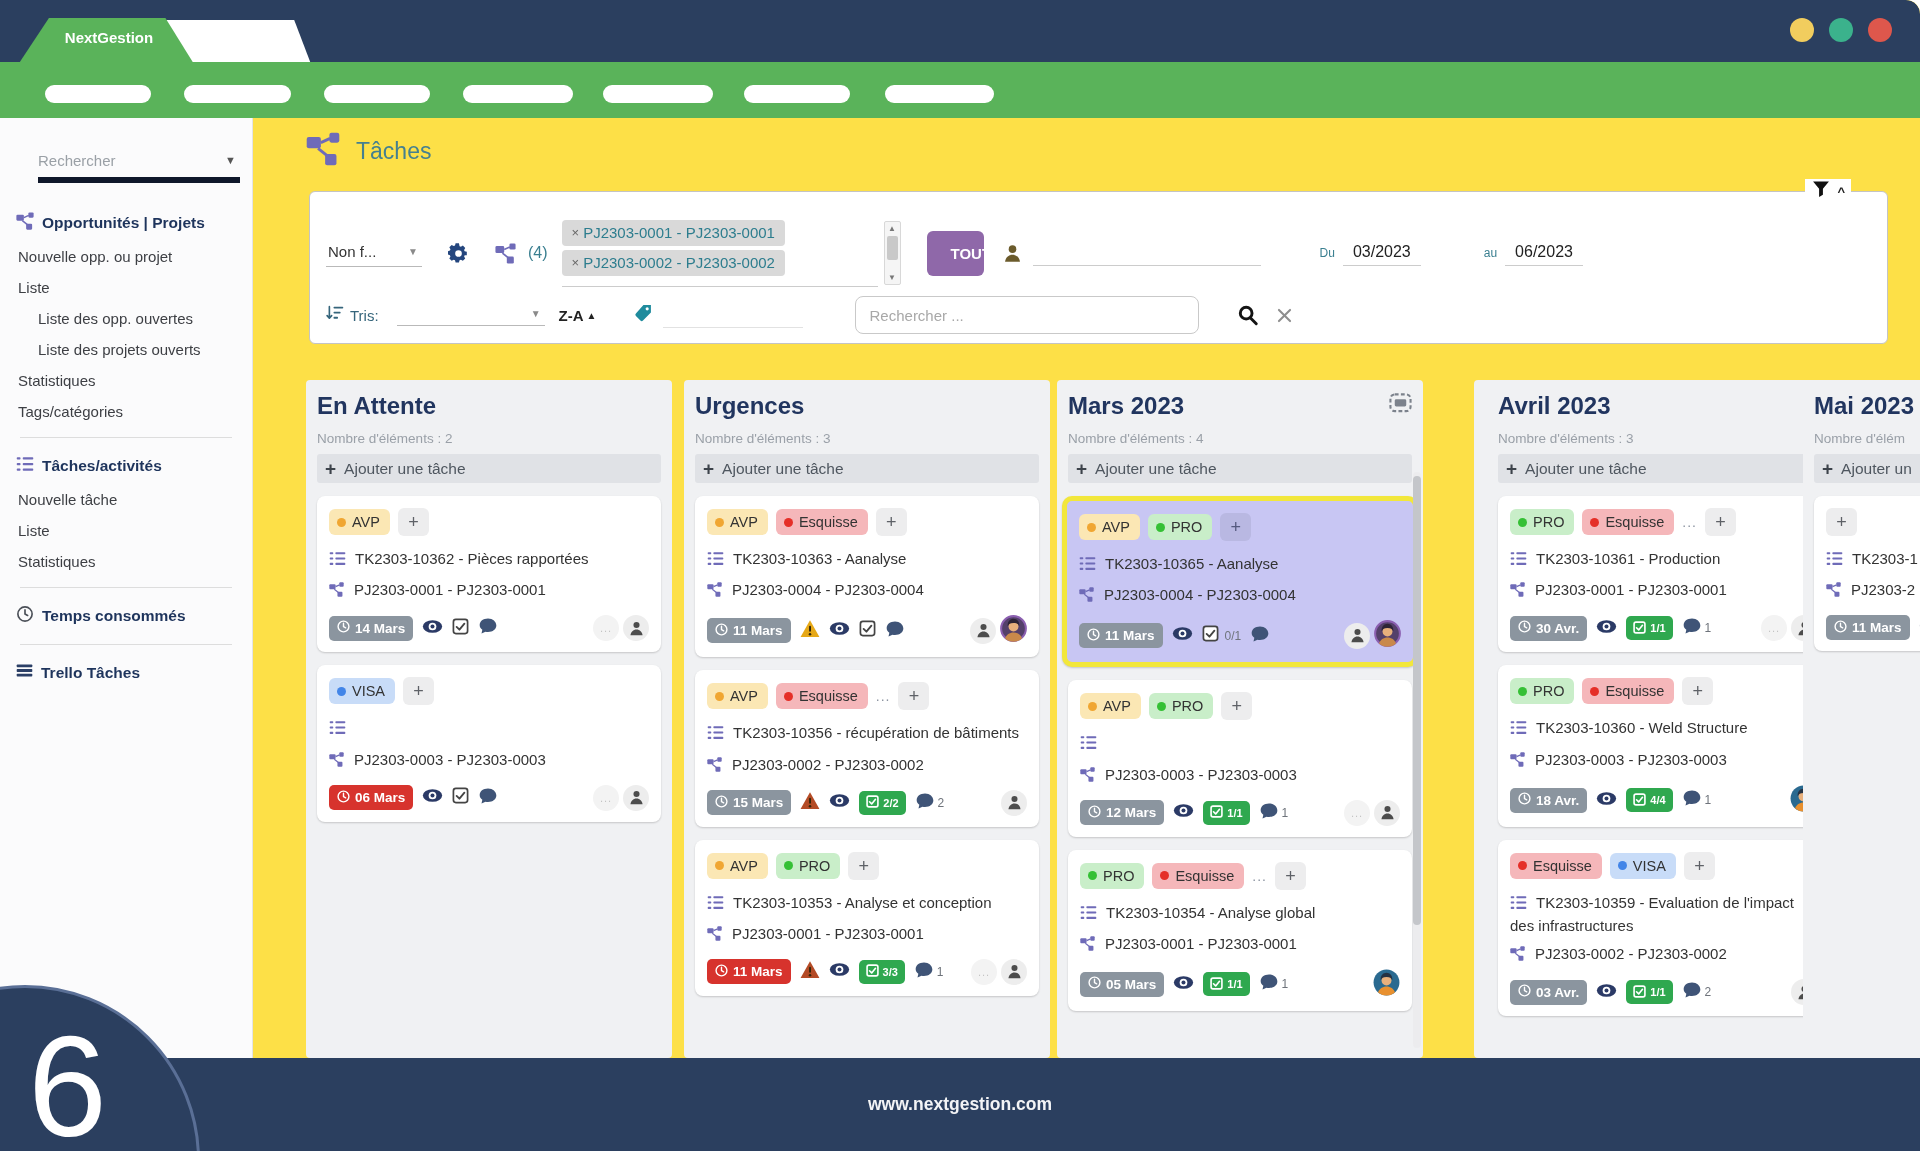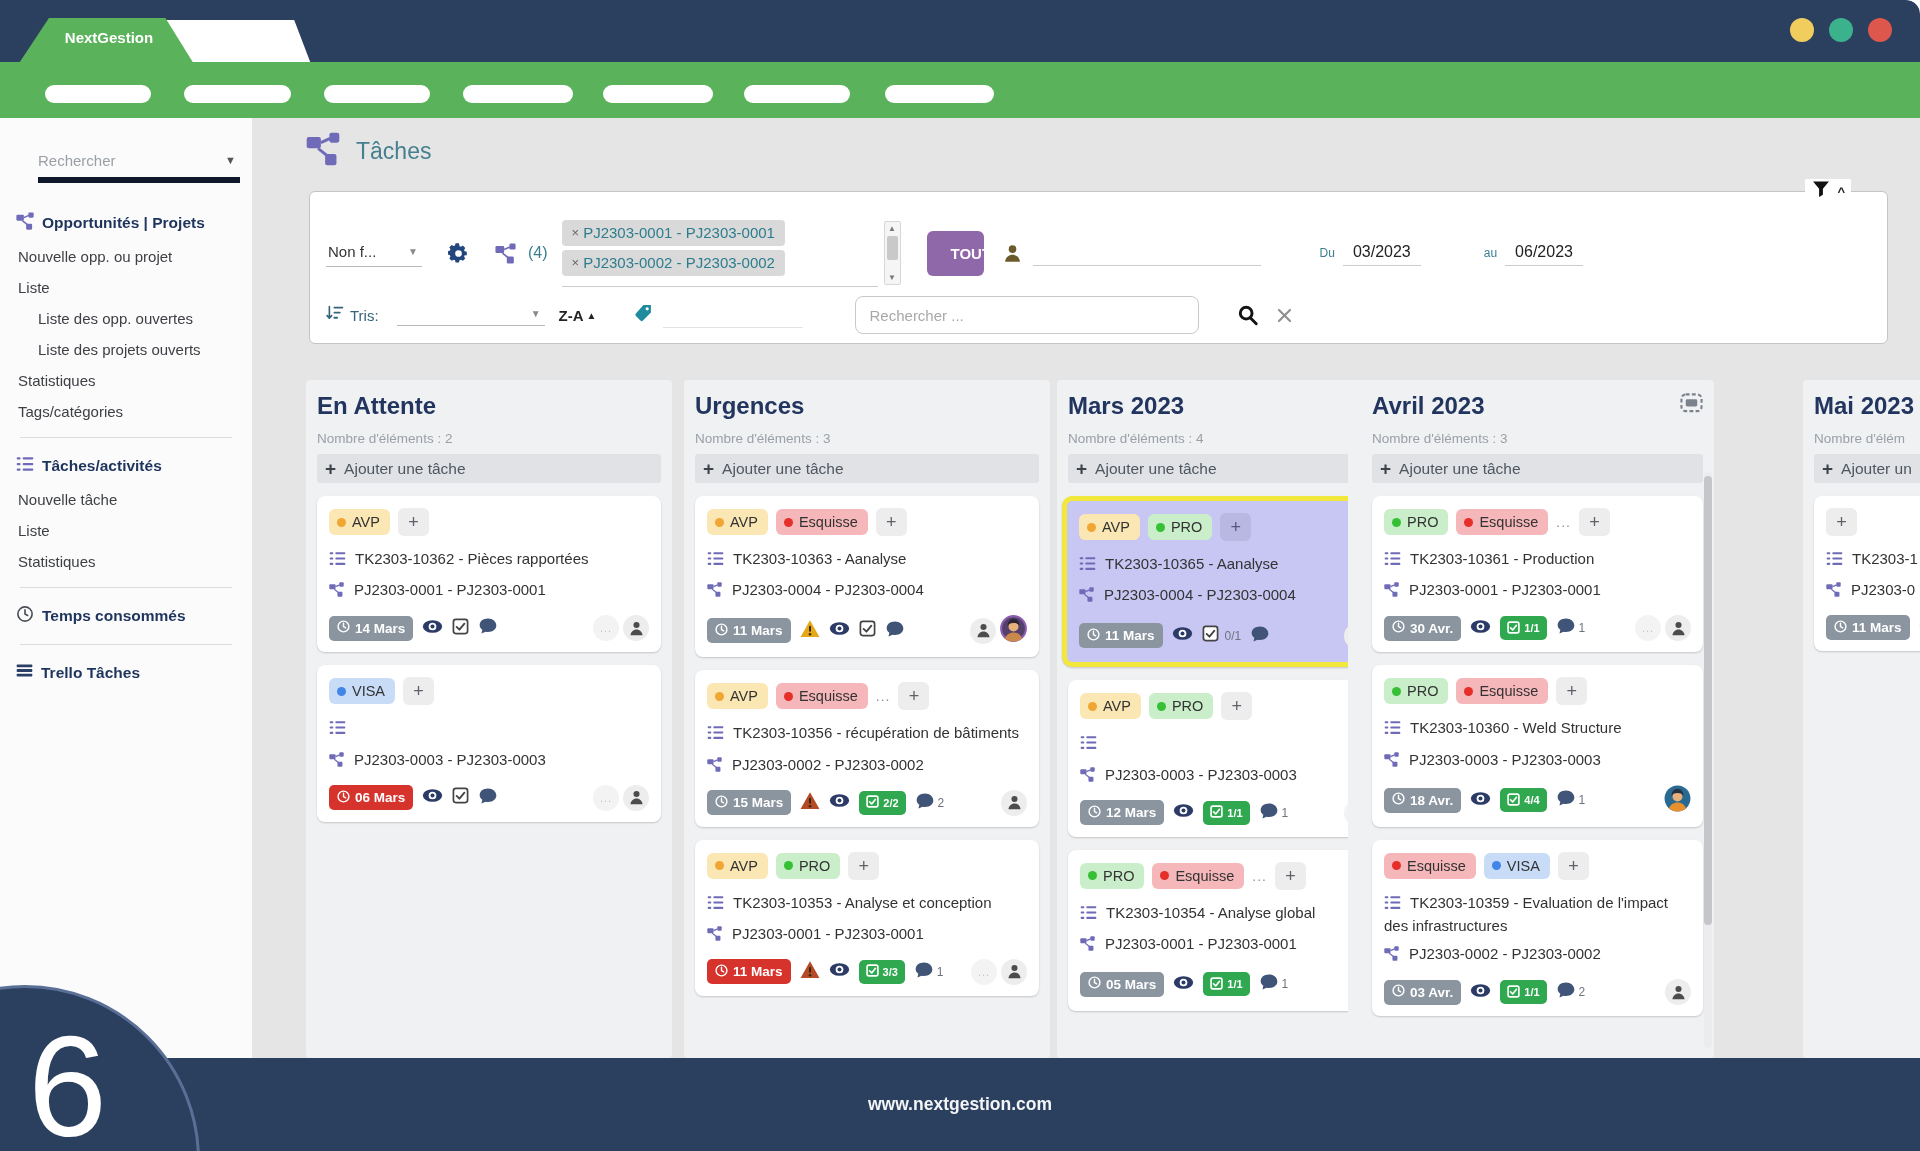--- a/index.html
+++ b/index.html
@@ -1,18 +1,18 @@
 <!DOCTYPE html>
 <html><head>
 <meta charset="utf-8">
 <style>
   * { margin:0; padding:0; box-sizing:border-box; }
   html,body { background:#fff; }
   body { font-family:"Liberation Sans", sans-serif; }
-  .window { position:relative; width:1920px; height:1151px; overflow:hidden; background:#e5e5e5; border-radius:0 14px 0 0; }
+  .window { position:relative; width:1920px; height:1151px; overflow:hidden; background:#fde047; border-radius:0 14px 0 0; }
 
   
   .topbar { position:absolute; left:0; top:0; width:1920px; height:62px; background:#2b3f5f; border-radius:0 14px 0 0; }
   .tab-green { position:absolute; left:18px; top:18px; width:182px; height:44px; background:#5ab35a;
     clip-path:polygon(17% 0, 81% 0, 96% 100%, 1% 100%); color:#fff; font-size:15px; font-weight:bold;
     display:flex; align-items:center; justify-content:center; padding-bottom:6px; z-index:3; }
   .tab-white { position:absolute; left:155px; top:20px; width:160px; height:42px; background:#fff;
     clip-path:polygon(4% 0, 87% 0, 97% 100%, 14% 100%); z-index:2; }
   .traffic { position:absolute; right:28px; top:18px; display:flex; gap:15px; z-index:3; }
   .dot { width:24px; height:24px; border-radius:50%; }
@@ -890,21 +890,21 @@
                   <circle cx="12" cy="10.3" r="4.4" fill="#e8b07c"></circle>
                   <path d="M6.8 10c-.3-4.2 2.2-6.6 5.2-6.6s5.5 2.4 5.2 6.6c-.8-2-2.2-3-5.2-3s-4.4 1-5.2 3Z" fill="#253243"></path>
                 </svg></span>
             </span>
           </div>
         </div>
         <div class="col-scroll">
           <span class="thumb"></span>
         </div>
       </div>
-      <div class="column" style="left: 1348px; padding-left: 24px;">
+      <div class="column" style="left: 1474px; padding-left: 24px;">
         <div class="col-head">
           <span class="col-title">Avril 2023</span>
           <span><svg width="23" height="23" viewBox="0 0 24 24">
               <rect x="1.5" y="2.5" width="21" height="17.5" rx="4.5" fill="none" stroke="#7c828c" stroke-width="2.2" stroke-dasharray="4 2.4"></rect>
               <rect x="6" y="7.5" width="12" height="7.5" rx="1.5" fill="#7c828c"></rect>
             </svg></span>
         </div>
         <div class="col-count">Nombre d'éléments : 3</div>
         <div class="add-task">
           <span class="plus">+</span>
@@ -1141,21 +1141,21 @@
           <div class="proj-line"><span class="ti"><svg width="15" height="15" viewBox="0 0 24 24">
                 <g fill="#6f6bb8">
                   <rect x="0.5" y="3.5" width="10" height="8" rx="1.5"></rect>
                   <rect x="16.5" y="0.5" width="7" height="7" rx="1.5"></rect>
                   <rect x="13.5" y="15.5" width="8" height="8" rx="1.5"></rect>
                 </g>
                 <g stroke="#6f6bb8" stroke-width="2" fill="none">
                   <path d="M10.5 7.5 17 4.5"></path>
                   <path d="M8.5 11.5 16 17.5"></path>
                 </g>
-              </svg></span><span>PJ2303-0</span></div>
+              </svg></span><span>PJ2303-2</span></div>
           <div class="card-foot">
             <span class="date-pill">
               <span><svg width="13" height="13" viewBox="0 0 24 24">
                   <circle cx="12" cy="12" r="10" fill="none" stroke="#fff" stroke-width="2.6"></circle>
                   <path d="M12 6 12 12 16 14.5" fill="none" stroke="#fff" stroke-width="2.6" stroke-linecap="round"></path>
                 </svg></span>
               <span>11 Mars</span>
             </span>
             <span><svg width="21" height="21" viewBox="0 0 24 24">
                 <ellipse cx="12" cy="12" rx="11" ry="7.2" fill="#2b3a66"></ellipse>

